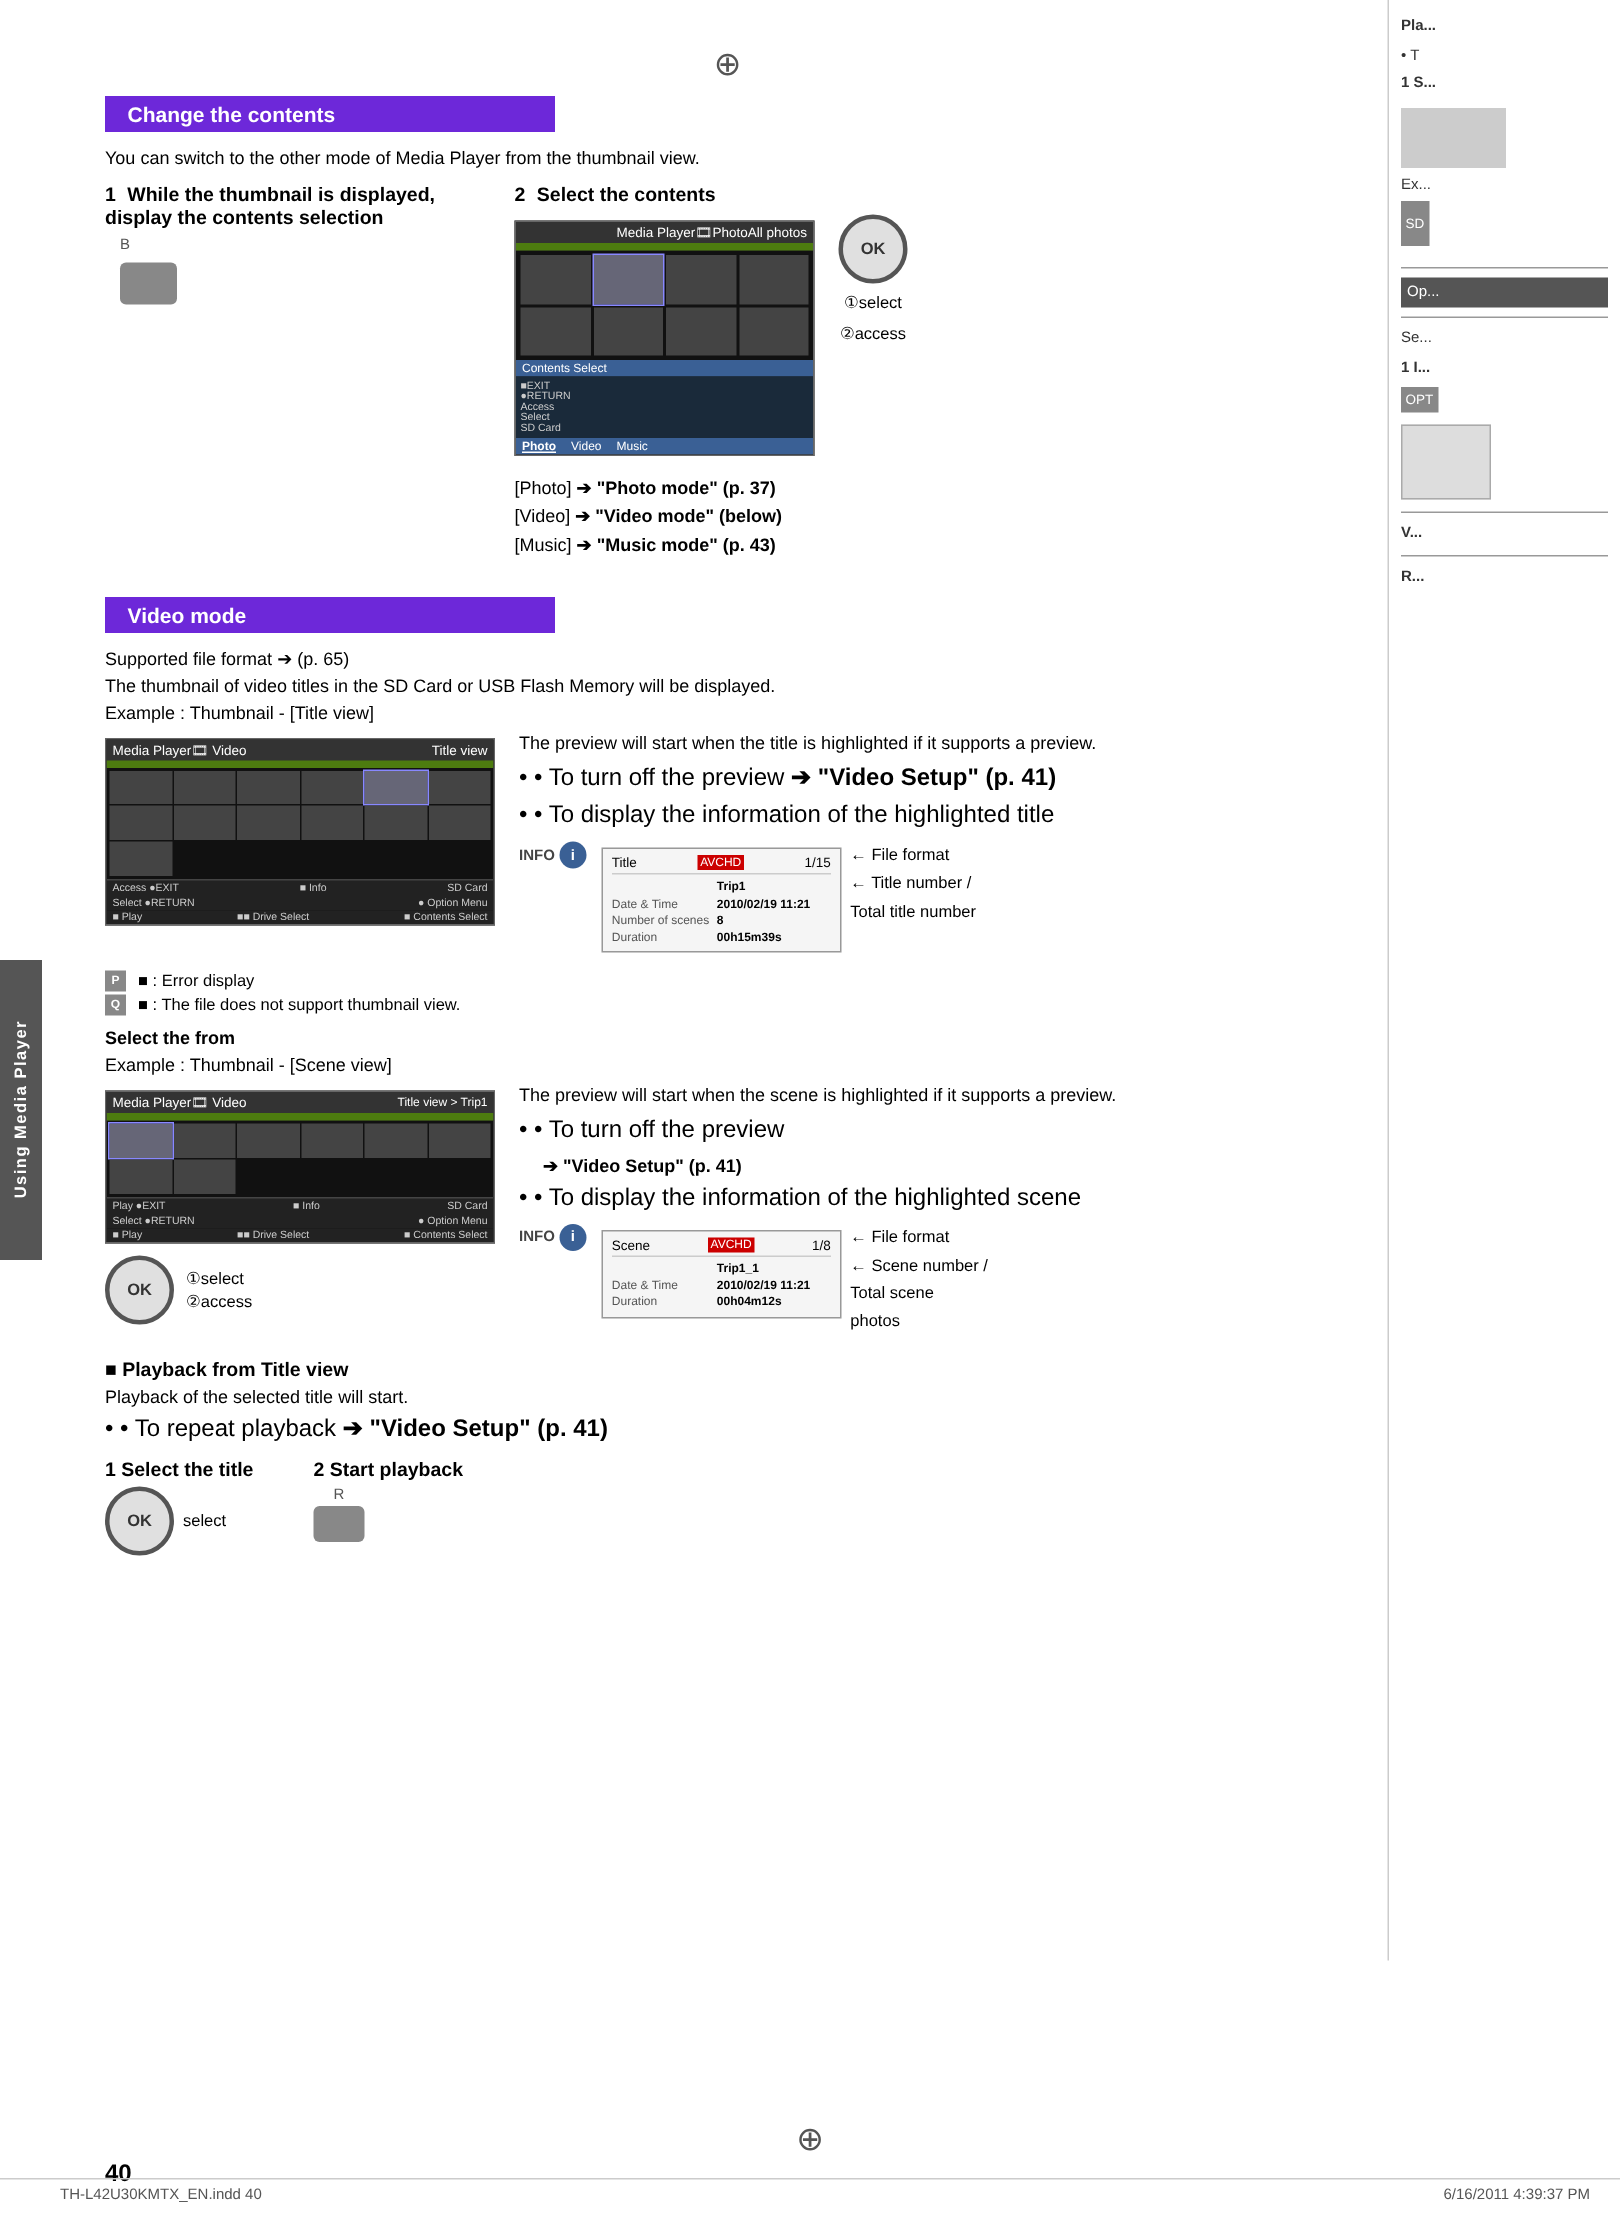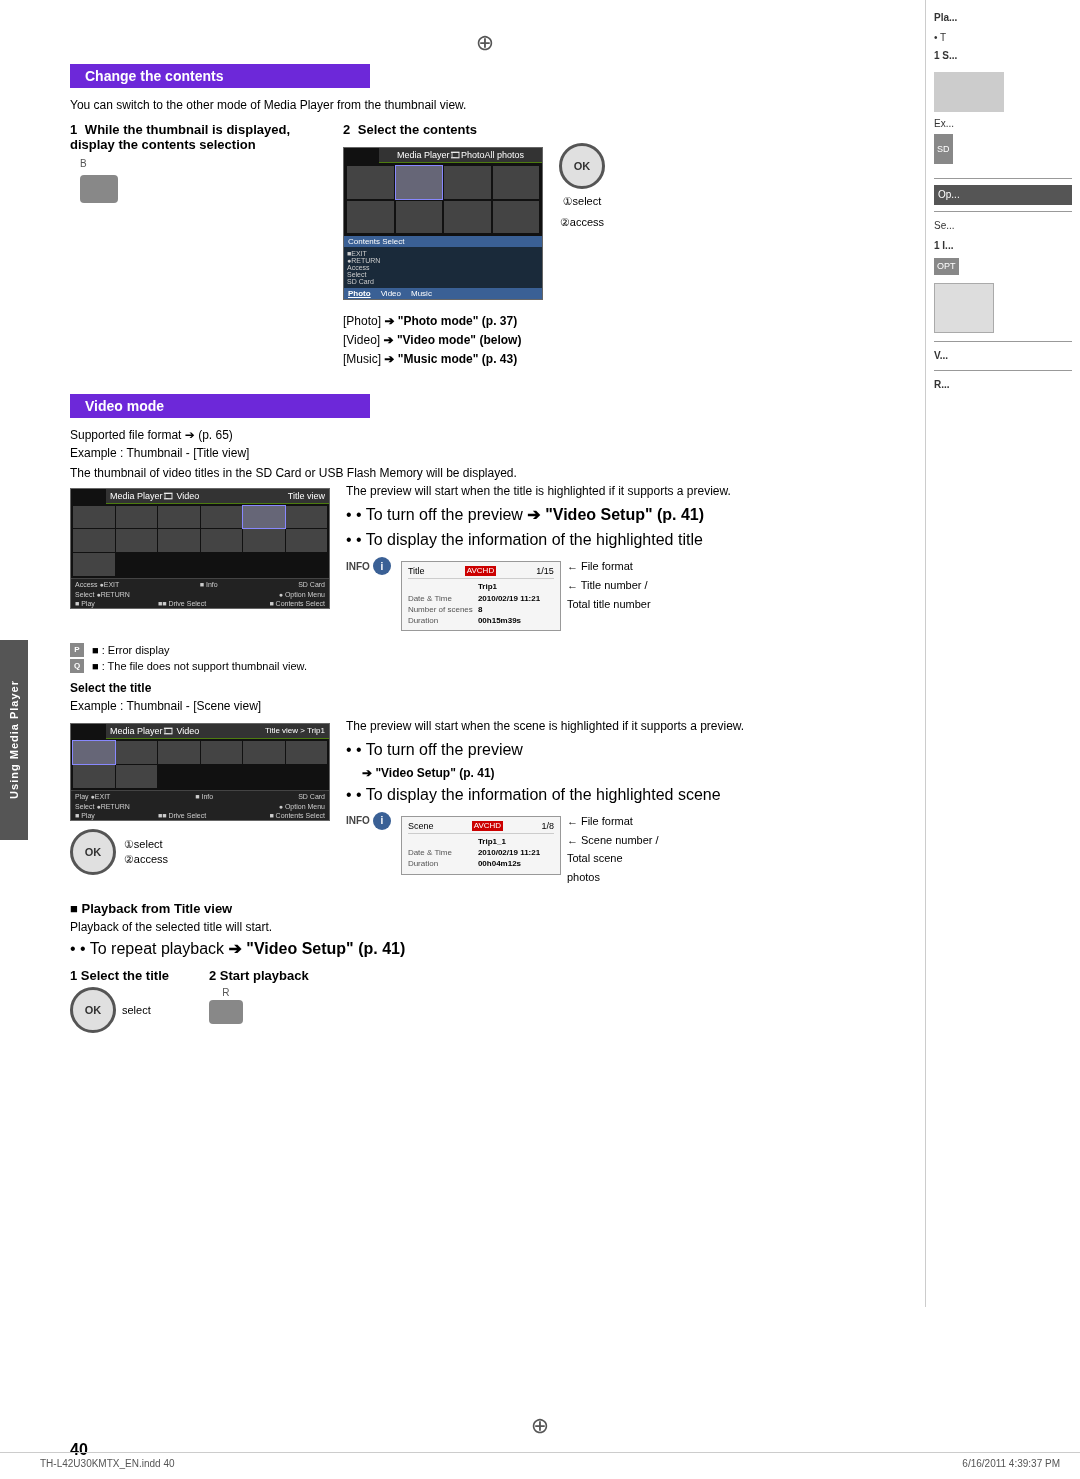--- a/index.html
+++ b/index.html
@@ -99,24 +99,23 @@
       font-size: 9px;
       margin: 4px 0;
       position: relative;
       overflow: hidden;
     }
 
     .screen-header {
       background: #333;
       padding: 2px 4px;
       display: flex;
-      justify-content: center;
+      justify-content: flex-end;
       font-size: 9px;
-      border-bottom: 1px solid #4d7c0f;
-      margin-left: 35px;
+      border-bottom: 5px solid #4d7c0f;
     }
 
     .screen-grid {
       display: grid;
       grid-template-columns: repeat(6, 1fr);
       gap: 2px;
       padding: 3px;
     }
 
     .screen-cell {
@@ -471,23 +470,23 @@
     <div class="section-body">
       <div class="section-header">
         <span>Video mode</span>
       </div>
 
       <p style="font-size:12px; margin-bottom:4px;">
         <span>Supported file format</span>
         <span>➔ (p. 65)</span>
       </p>
 
+      <p style="font-size:12px; margin-bottom:4px;">The thumbnail of video titles in the SD Card or USB Flash Memory will be displayed.</p>
+
       <p style="font-size:12px; margin-bottom:6px;">Example : Thumbnail - [Title view]</p>
-
-      <p style="font-size:12px; margin-bottom:4px;">The thumbnail of video titles in the SD Card or USB Flash Memory will be displayed.</p>
 
       
       <div class="video-screen-container">
         <div>
 
           <div class="screen-mock" style="width:260px;">
             <div class="screen-header">
               <span>Media Player</span>
               <span>🎞 Video</span>
               <span style="margin-left:auto;">Title view</span>
@@ -579,21 +578,21 @@
           <span class="sq-icon">P</span>
           <span>■ : Error display</span>
         </div>
         <div class="error-row">
           <span class="sq-icon">Q</span>
           <span>■ : The file does not support thumbnail view.</span>
         </div>
       </div>
 
       
-      <p class="scene-header indent" style="margin-bottom:4px;">Select the title</p>
+      <p class="scene-header indent" style="margin-bottom:4px;">Select the from</p>
       <p style="font-size:12px; margin-bottom:6px;">Example : Thumbnail - [Scene view]</p>
 
       
       <div class="video-screen-container">
         <div>
           <div class="screen-mock" style="width:260px;">
             <div class="screen-header">
               <span>Media Player</span>
               <span>🎞 Video</span>
               <span style="margin-left:auto; font-size:8px;">Title view &gt; Trip1</span>

